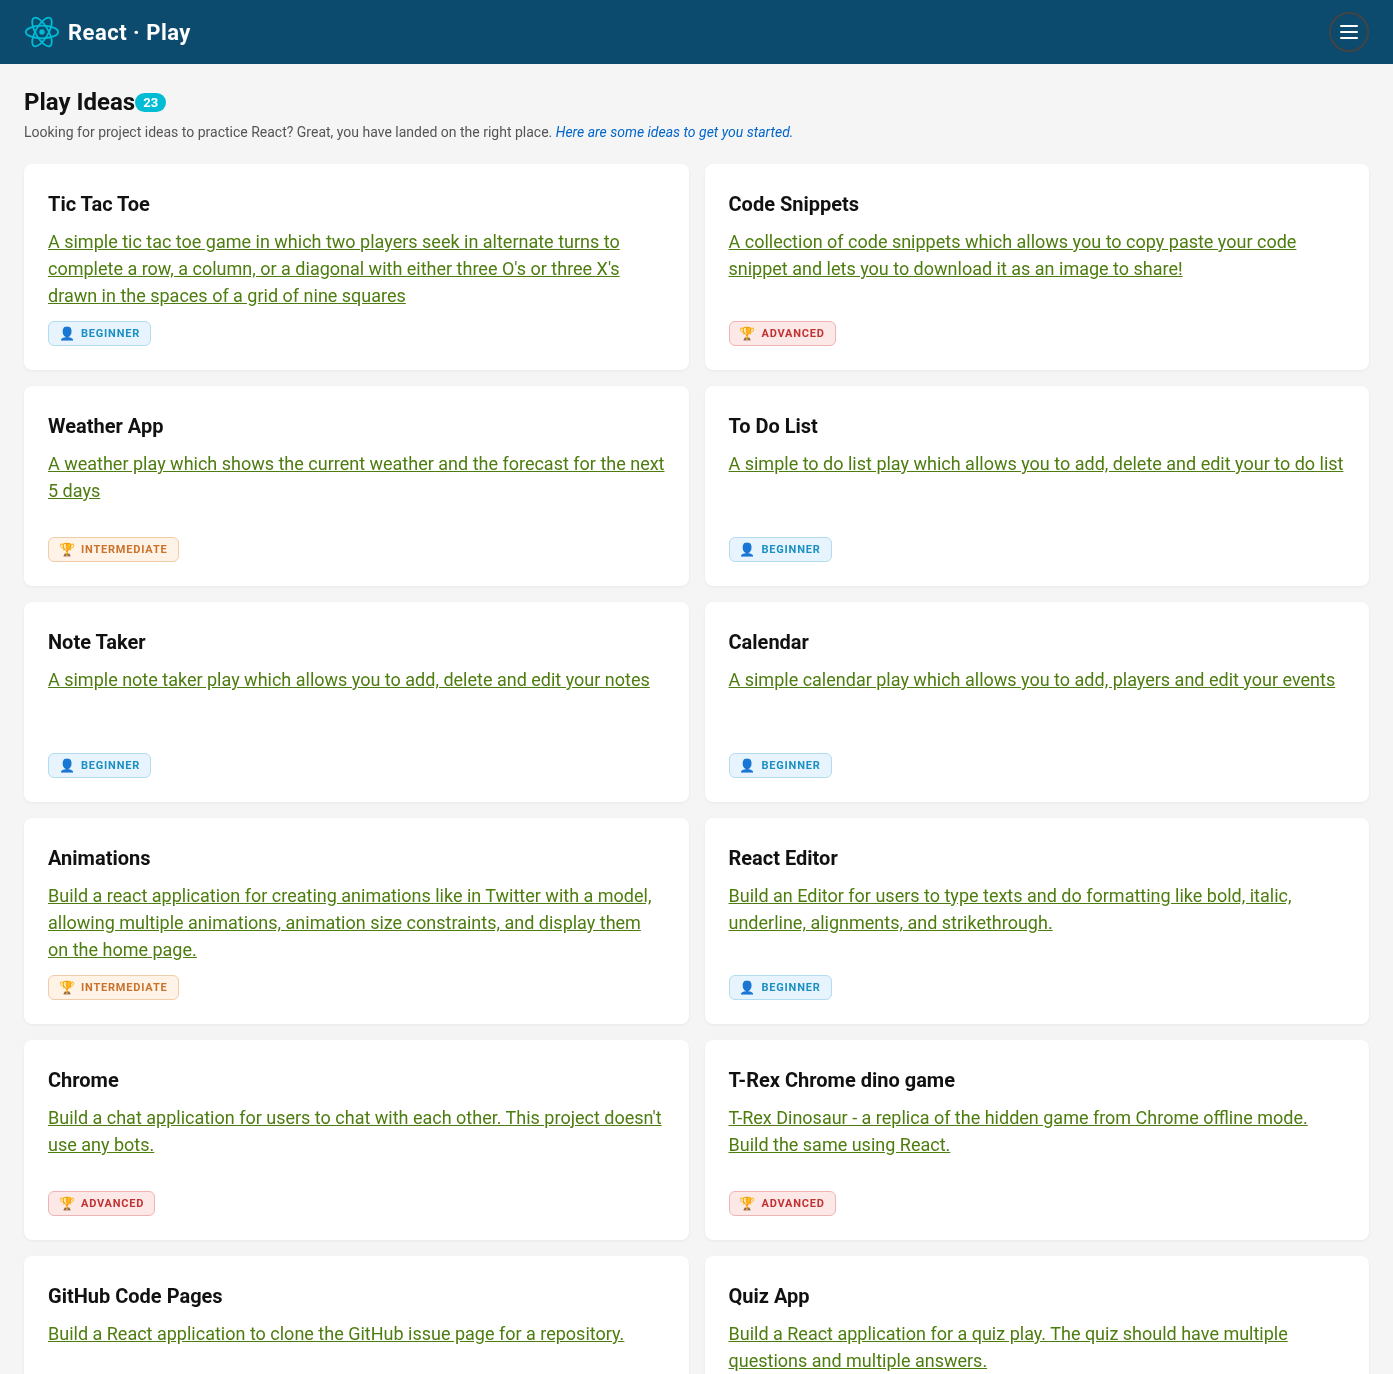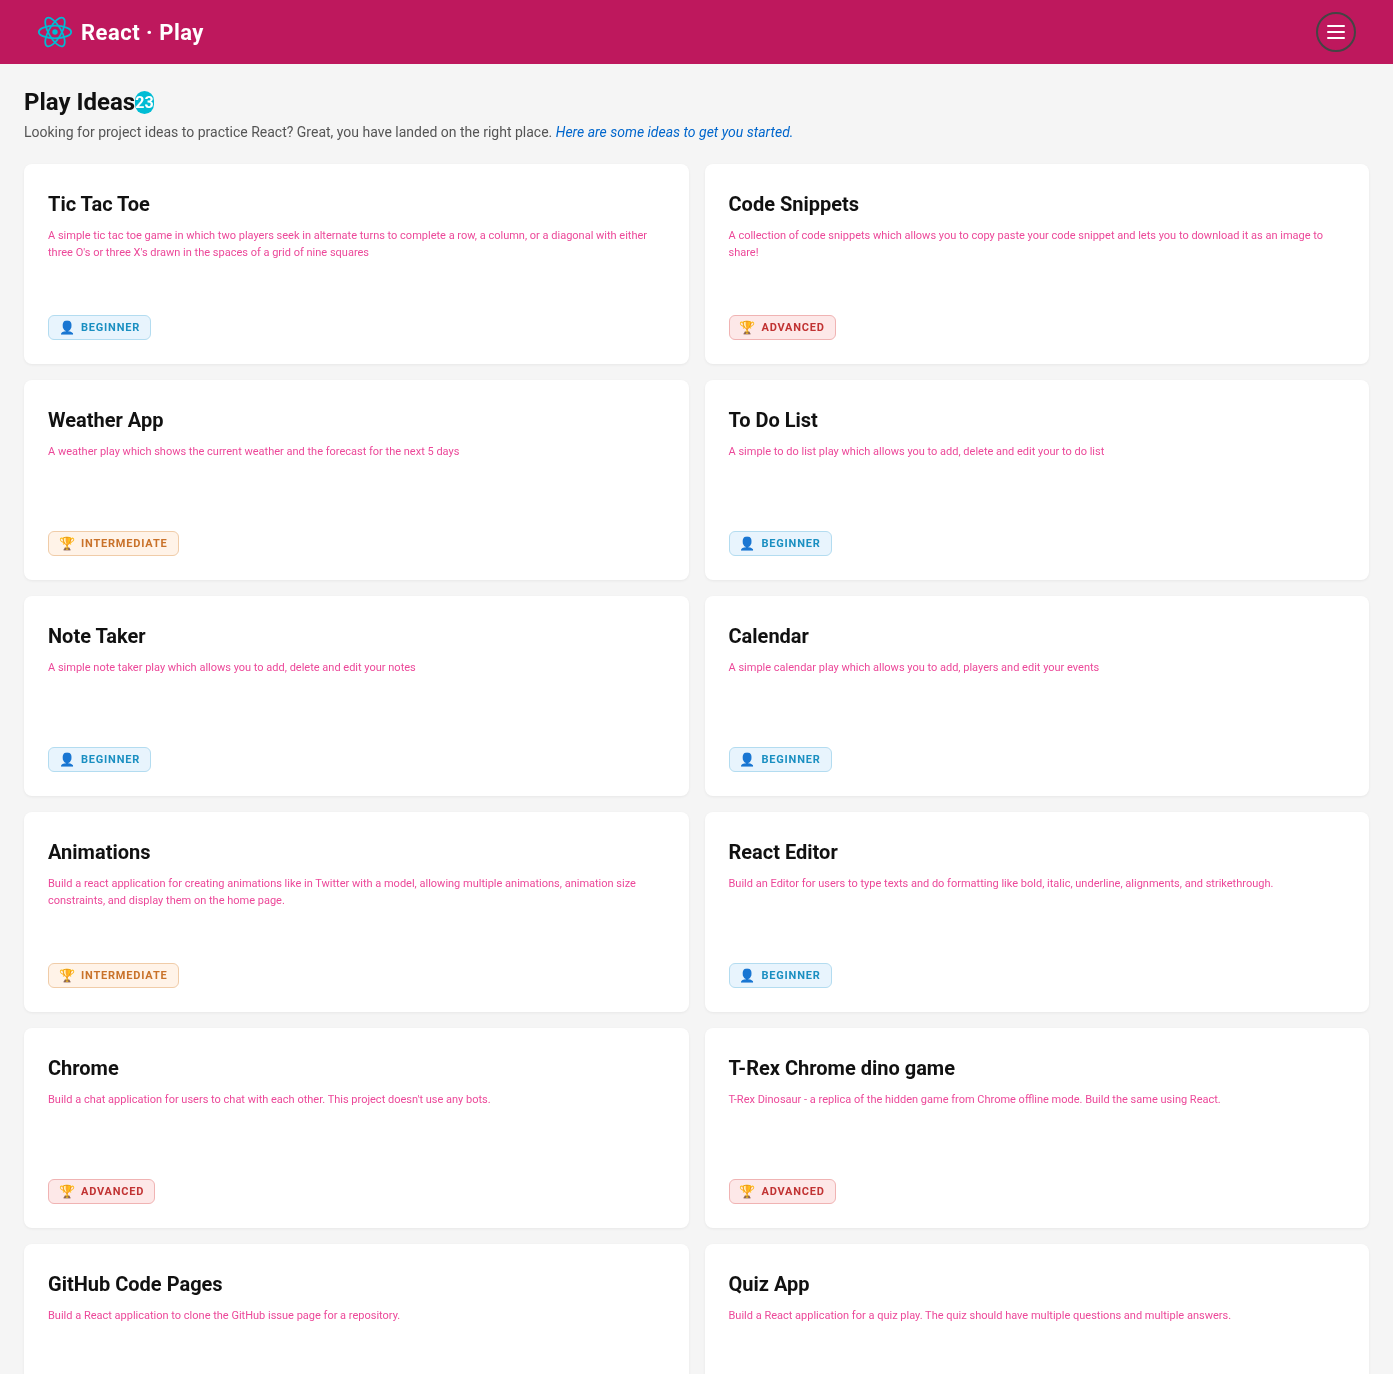--- a/index.html
+++ b/index.html
@@ -1,21 +1,21 @@
 <!DOCTYPE html>
 <html><head>
   <meta charset="utf-8">
   <style>
     * { box-sizing: border-box; margin: 0; padding: 0; }
     body { font-family: -apple-system, BlinkMacSystemFont, 'Segoe UI', Roboto, sans-serif; background: #f5f5f5; }
 
     
     .header {
-      background: #be185d;
-      padding: 0 37px;
+      background: #0c4a6e;
+      padding: 0 24px;
       height: 64px;
       display: flex;
       align-items: center;
       justify-content: space-between;
     }
     .header-logo {
       display: flex;
       align-items: center;
       gap: 8px;
     }
@@ -64,23 +64,23 @@
       margin-bottom: 8px;
     }
     .page-title {
       font-size: 24px;
       font-weight: 700;
       color: #111;
     }
     .count-badge {
       background: #00bcd4;
       color: white;
-      font-size: 16px;
-      font-weight: 700;
-      padding: 2px 0;
+      font-size: 13px;
+      font-weight: 700;
+      padding: 2px 8px;
       border-radius: 12px;
     }
     .page-desc {
       font-size: 14px;
       color: #555;
       margin-bottom: 24px;
     }
     .page-desc a {
       color: #0066cc;
       text-decoration: none;
@@ -105,24 +105,25 @@
       gap: 12px;
       box-shadow: 0 1px 3px rgba(0,0,0,0.06);
       min-height: 200px;
     }
     .card-title {
       font-size: 20px;
       font-weight: 700;
       color: #111;
     }
     .card-desc {
-      font-size: 11px;
-      color: #ec4899;
+      font-size: 18px;
+      color: #4d7c0f;
       line-height: 1.5;
       flex: 1;
+      text-decoration: underline;
     }
     .badge {
       display: inline-flex;
       align-items: center;
       gap: 5px;
       padding: 4px 10px;
       border-radius: 6px;
       font-size: 11px;
       font-weight: 700;
       letter-spacing: 0.8px;

